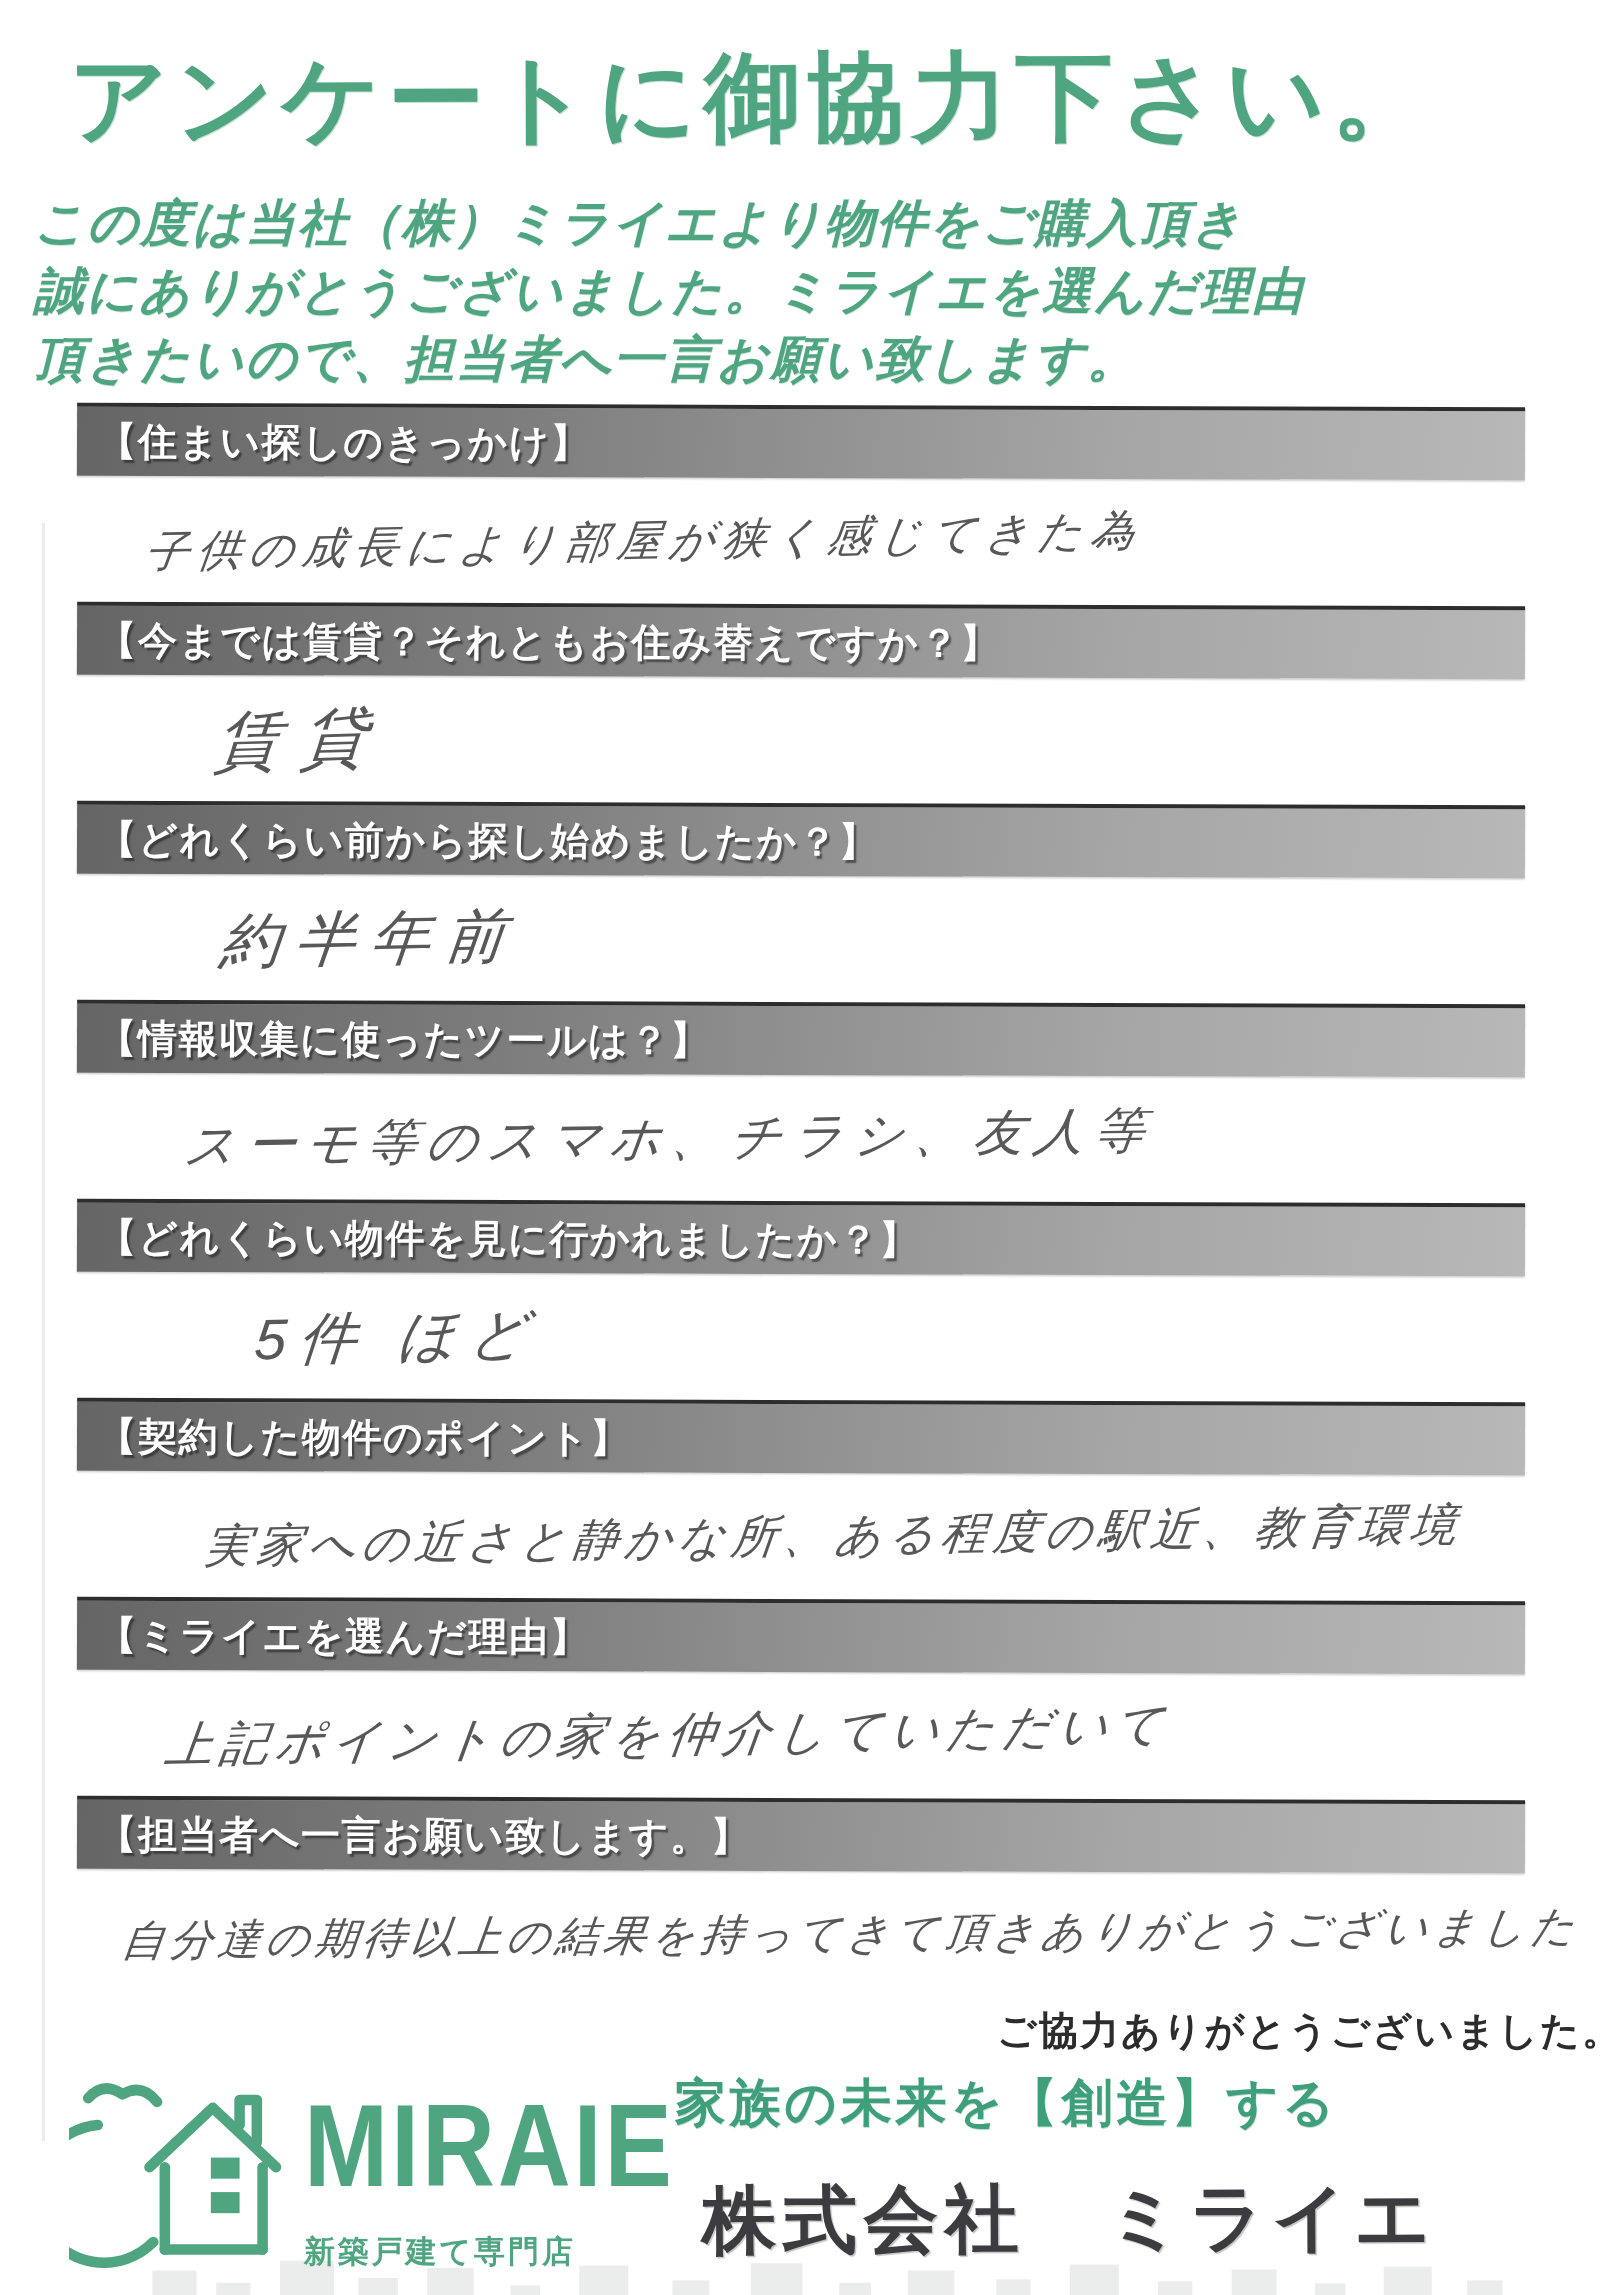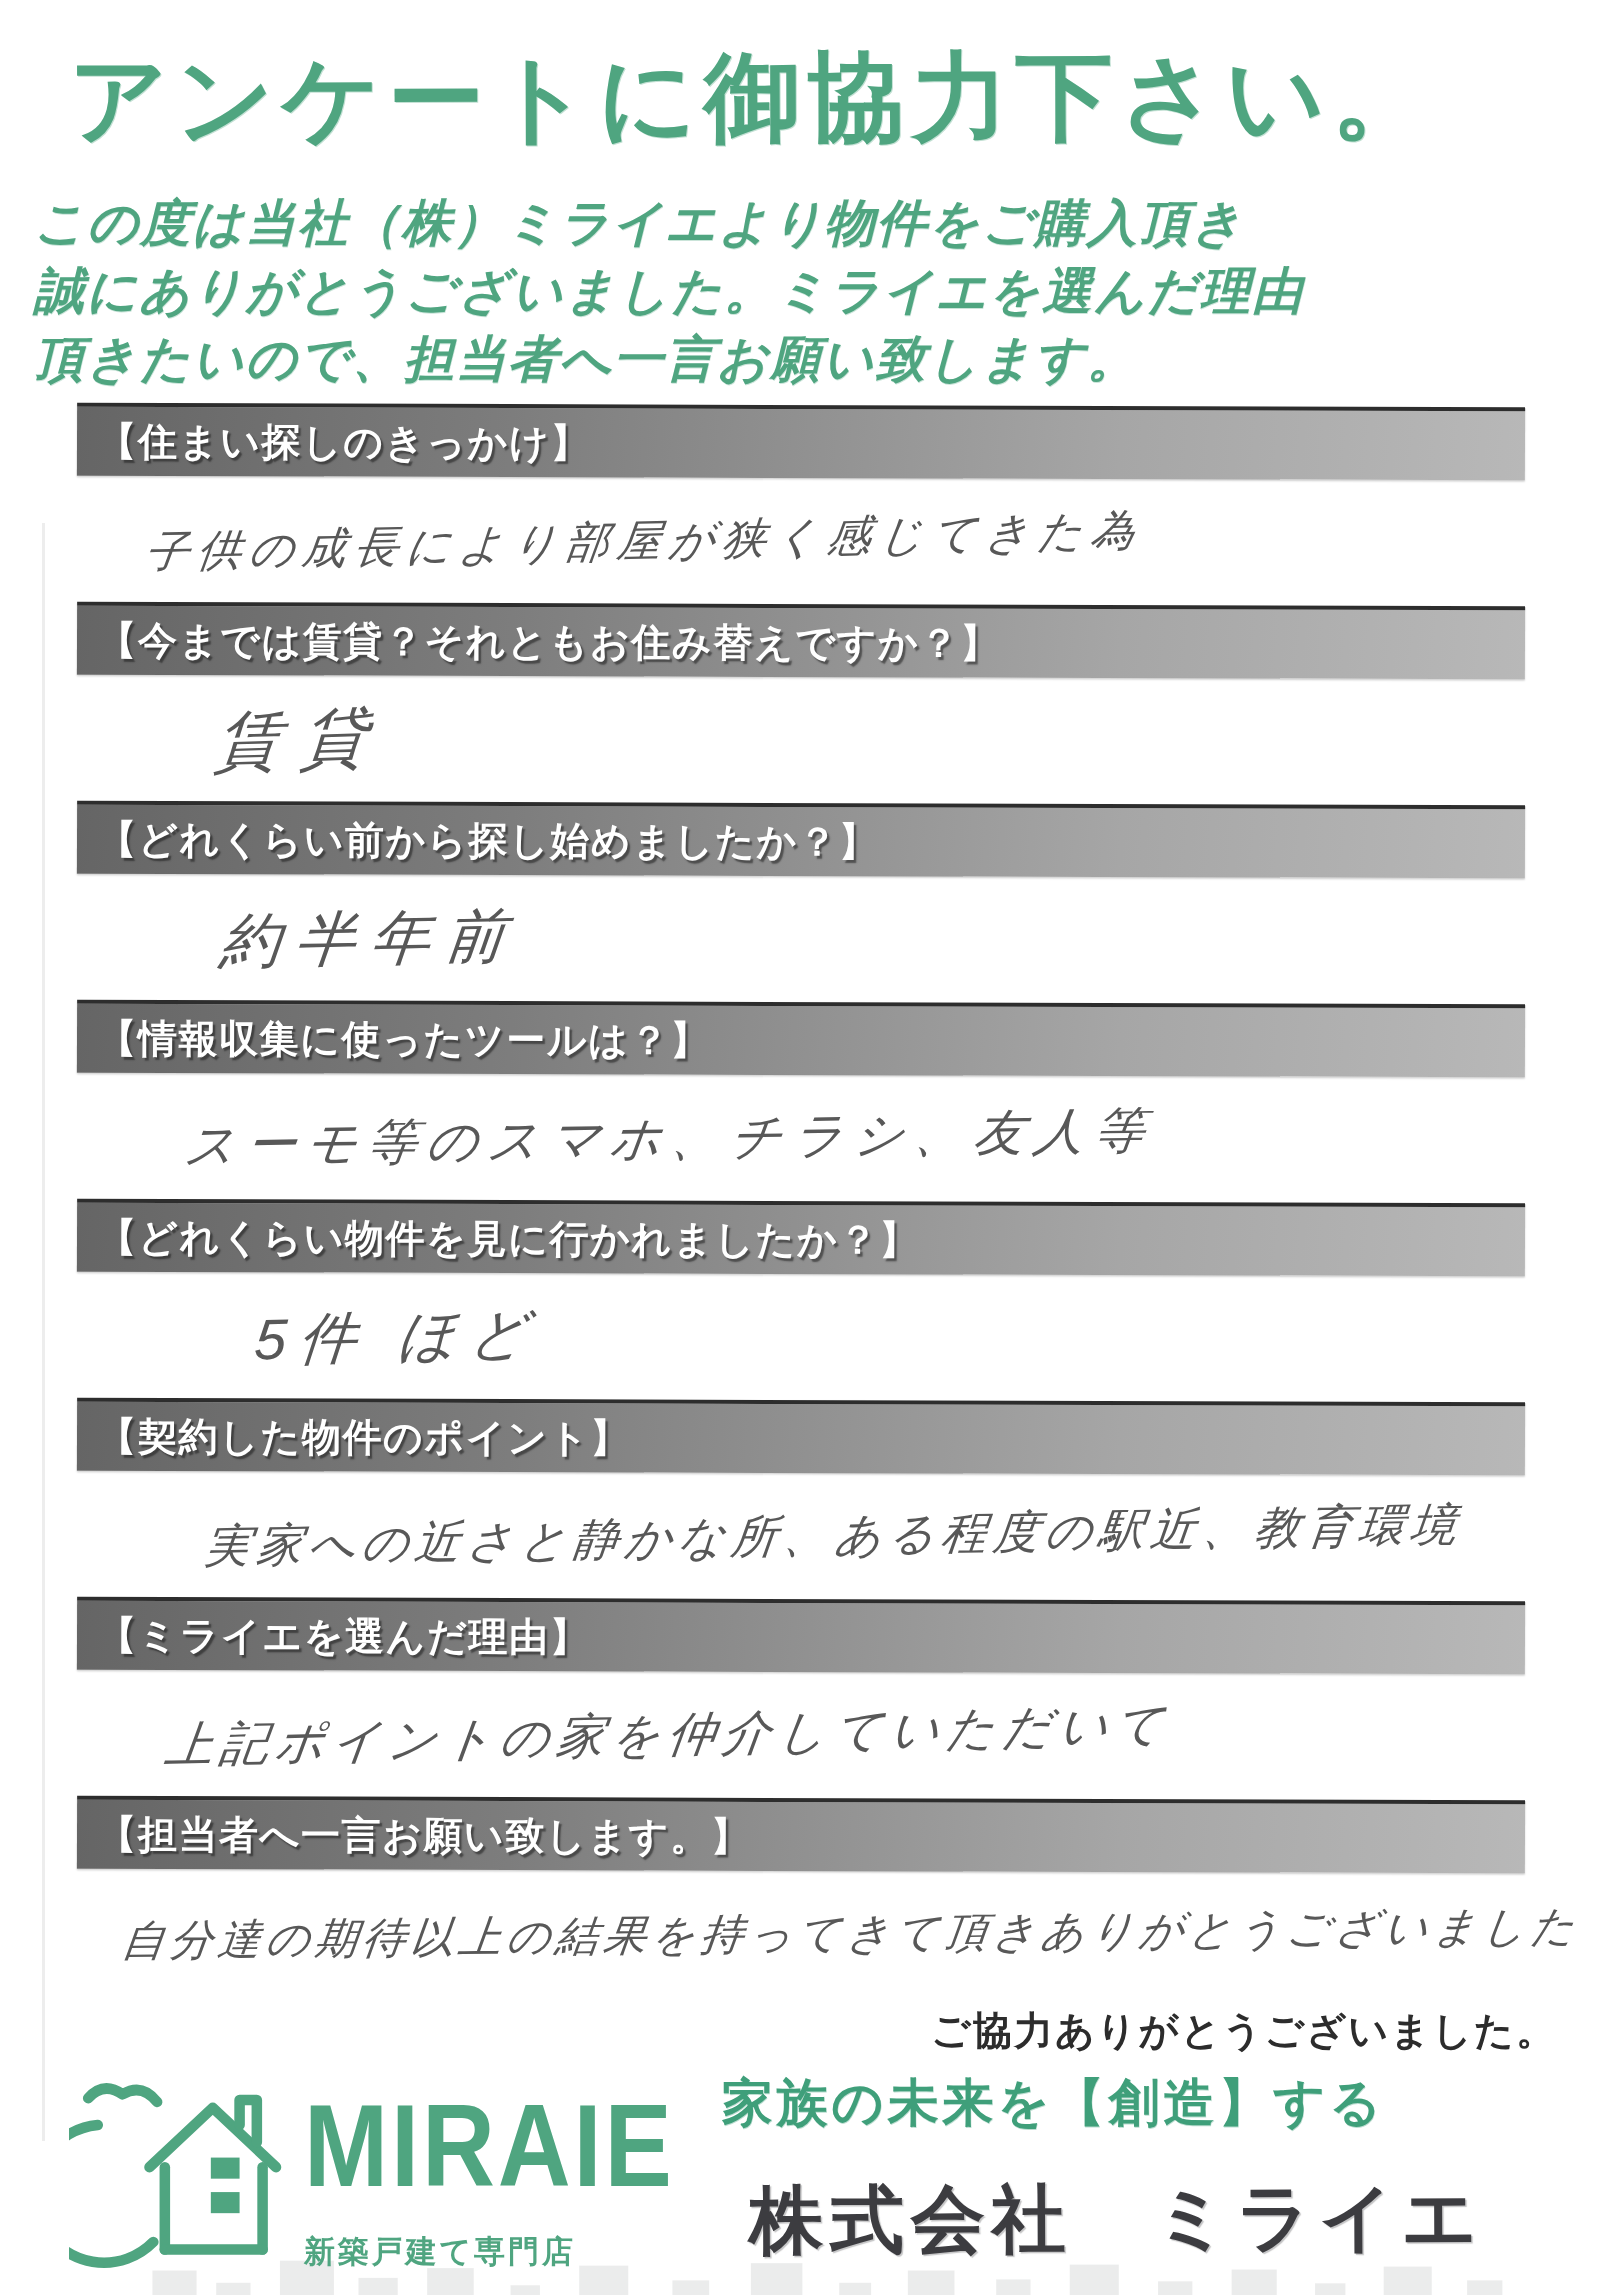--- a/index.html
+++ b/index.html
@@ -56,39 +56,39 @@
   .answer.a2 .ink{margin-left:216px;font-size:65px;letter-spacing:20.6px;transform:skewX(-6deg) rotate(-1.6deg);}
   .answer.a3 .ink{margin-left:221px;font-size:60px;letter-spacing:14.7px;transform:skewX(-7deg) rotate(-1.2deg);}
   .answer.a4 .ink{margin-left:186px;font-size:50px;letter-spacing:9.8px;transform:skewX(-8deg) rotate(-0.9deg);}
   .answer.a5 .ink{margin-left:255px;font-size:57px;letter-spacing:12.8px;transform:skewX(-6deg) rotate(-1.4deg);}
   .answer.a6 .ink{margin-left:206px;font-size:46px;letter-spacing:5.9px;transform:skewX(-7deg) rotate(-1.0deg);}
   .answer.a7 .ink{margin-left:167px;font-size:48px;letter-spacing:6.9px;transform:skewX(-8deg) rotate(-1.2deg);}
   .answer.a8 .ink{margin-left:123px;font-size:43px;letter-spacing:4.9px;transform:skewX(-7deg) rotate(-0.6deg);}
 
   
   .thanks{
-    margin-top:6.9px;padding-right:66px;text-align:right;
+    margin-top:6.9px;text-align:right;
     font-size:39px;font-weight:bold;color:#2c2c2c;letter-spacing:2px;
     white-space:nowrap;
   }
   .footer-row{
     position:relative;margin:19.6px 29px 0 69px;height:199px;
     display:flex;align-items:flex-start;z-index:2;
   }
   .logo-block{display:flex;align-items:flex-start;}
   .logo-icon{width:230px;height:196px;flex:none;margin-top:-4.9px;}
   .logo-texts{margin-left:4.9px;margin-top:9.8px;}
   .logo-word{
     font-size:101px;font-weight:bold;color:#4fa580;letter-spacing:2.9px;line-height:1;
     transform:scaleY(1.15);transform-origin:top left;white-space:nowrap;
   }
   .logo-sub{
     margin-top:42px;font-size:31px;font-weight:bold;color:#4fa580;letter-spacing:2.9px;white-space:nowrap;
   }
-  .brand-right{margin-left:47px;margin-top:-8.8px;}
+  .brand-right{margin-top:-8.8px;}
   .slogan{
     font-size:51px;font-weight:bold;color:#3f9f7a;letter-spacing:3.9px;white-space:nowrap;
     text-shadow:0.5px 0.5px 0 rgba(63,159,122,0.35);
   }
   .company{
     margin-top:32px;margin-left:27px;font-size:74px;font-weight:bold;color:#3c3c40;
     letter-spacing:6.9px;white-space:nowrap;transform:rotate(-0.3deg);
     text-shadow:1.5px 1.5px 1px rgba(60,60,64,0.3);
   }
 

